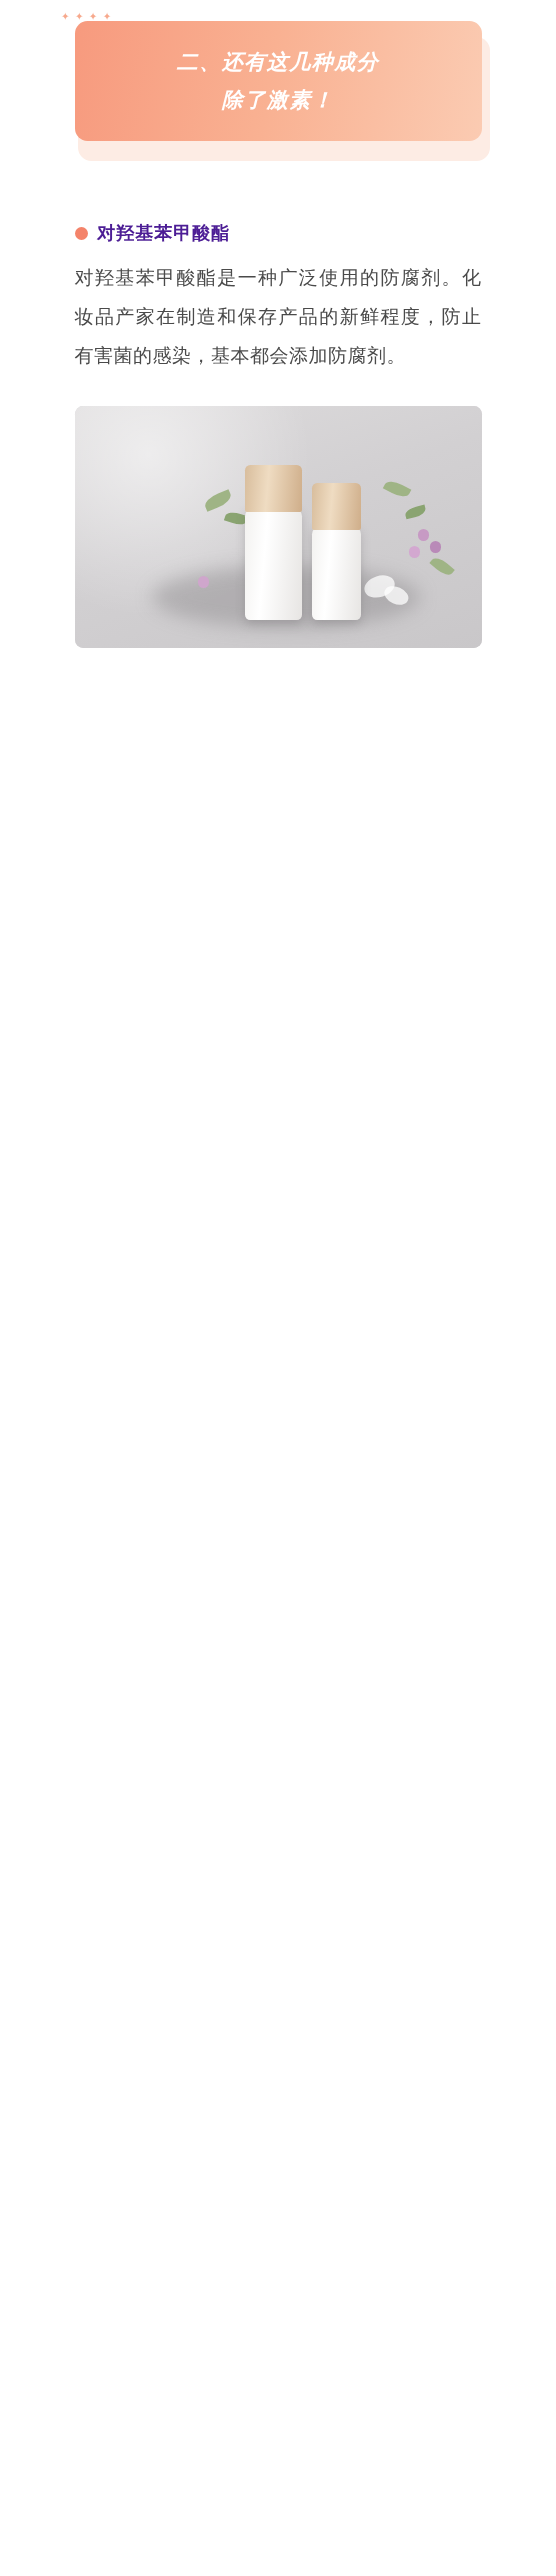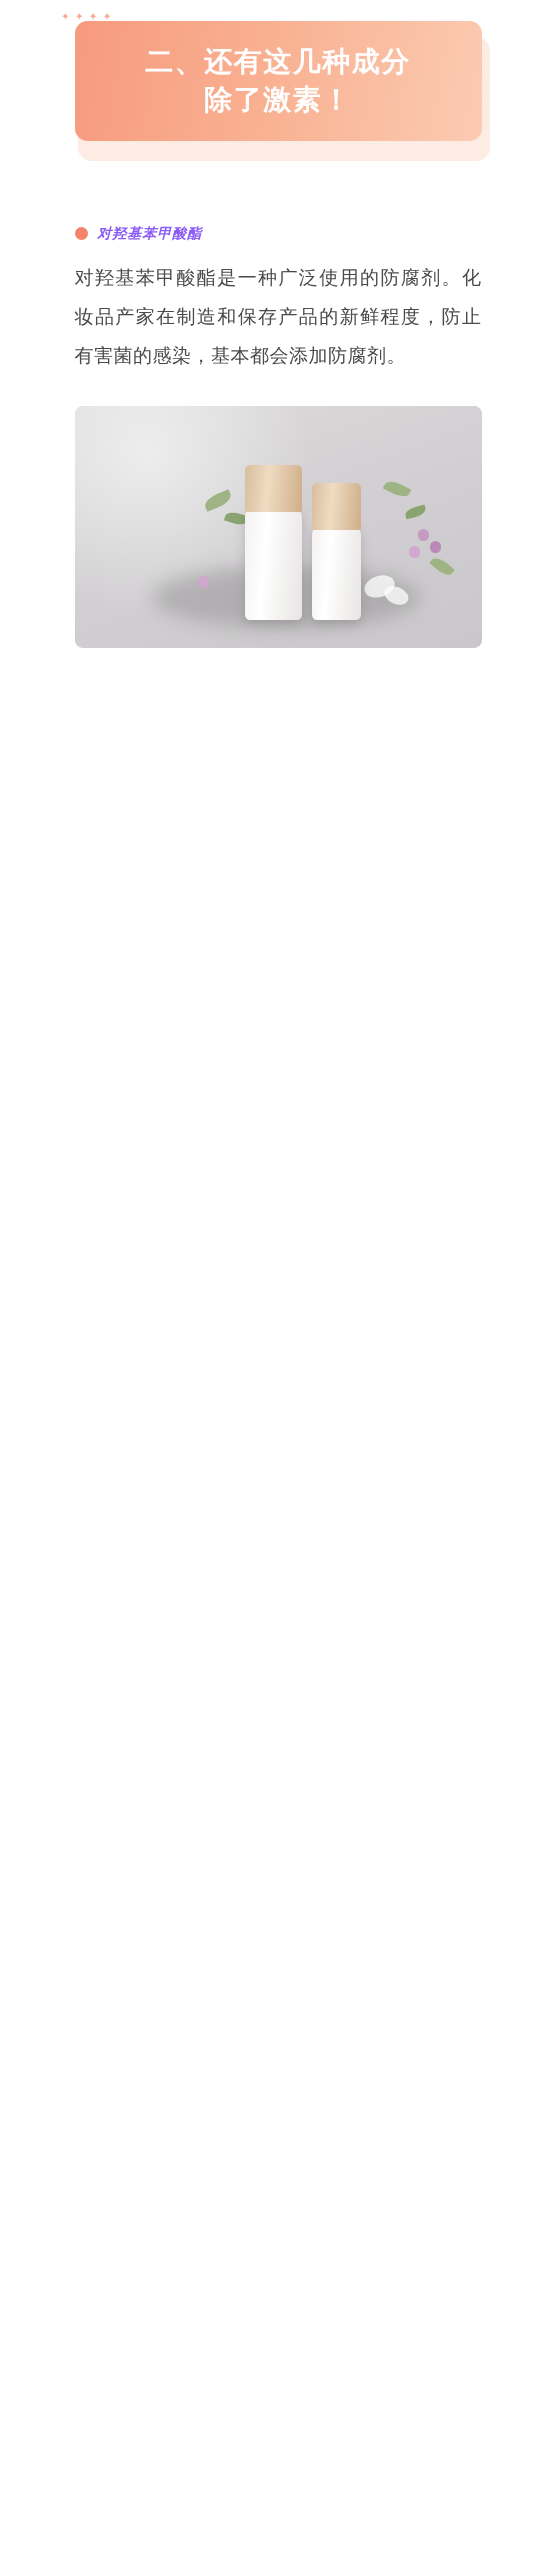--- a/index.html
+++ b/index.html
@@ -66,25 +66,26 @@
     border-radius: 12.4px;
     background: linear-gradient(100deg, #f79a7e 0%, #f9b192 48%, #fbcbb2 100%);
     display: flex;
     flex-direction: column;
     align-items: center;
     justify-content: center;
     box-sizing: border-box;
   }
   .banner-line {
     color: #ffffff;
-    font-size: 28px;
+    font-size: 21px;
     letter-spacing: 1.5px;
     line-height: 38px;
     font-weight: bold;
     text-align: center;
+    font-style: italic;
   }
 
   
   .content {
     width: 407px;
     margin: 0 auto;
     padding-top: 62px;
     box-sizing: border-box;
   }
   p.para {
@@ -106,26 +107,25 @@
     margin: 15.5px 0 9.3px 0;
   }
   .dot {
     width: 13.4px;
     height: 13.4px;
     border-radius: 50%;
     background: #f4836a;
     flex: 0 0 auto;
   }
   .section-title {
-    font-size: 14px;
+    font-size: 18px;
     font-weight: bold;
-    color: #8b5cf6;
+    color: #4c1d95;
     letter-spacing: 1px;
     line-height: 31px;
-    font-style: italic;
   }
   strong.hl {
     font-weight: bold;
     color: #2e2e2e;
   }
 
   
   .photo-wrap {
     margin: 31px auto 0 auto;
     width: 407px;

